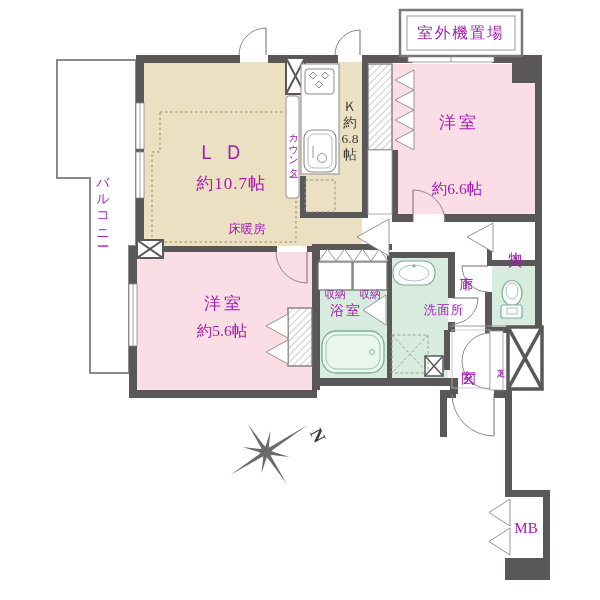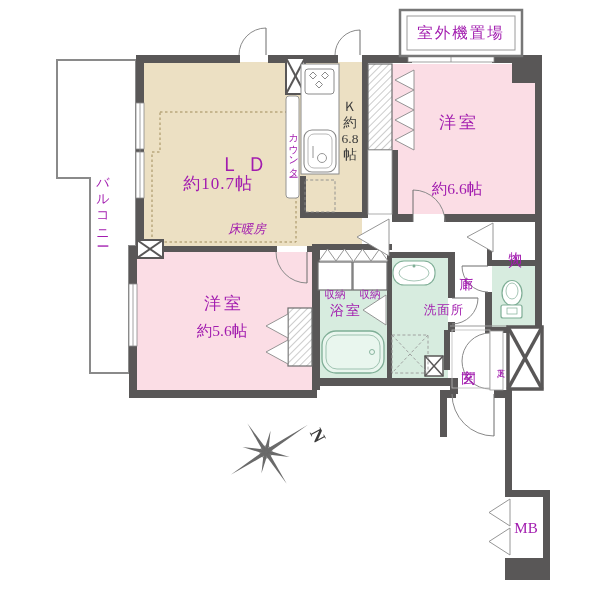--- a/index.html
+++ b/index.html
@@ -12,21 +12,21 @@
   .kcol{position:absolute;left:350px;top:131px;transform:translate(-50%,-50%);
         display:flex;flex-direction:column;align-items:center;font-size:13.5px;line-height:1.18;}
   .fs20{font-size:20px;letter-spacing:7px;}
   .fs17{font-size:17px;letter-spacing:1px;}
   .fs16{font-size:15.5px;}
   .fs17b{font-size:17px;letter-spacing:3px;}
   .fs15{font-size:15.5px;letter-spacing:2px;}
   .fs14{font-size:14px;letter-spacing:2px;}
   .fs135{font-size:13.5px;letter-spacing:2px;}
   .fs13{font-size:13px;letter-spacing:3px;}
-  .fs125{font-size:12.5px;font-style:italic;}
+  .fs125{font-size:12.5px;}
   .fs12{font-size:12.5px;letter-spacing:1px;margin-left:27px;}
   .fs105{font-size:10.5px;margin-top:19px;}
   .fs10{font-size:10px;}
   .fs8{font-size:8px;}
   .mb{font-size:15px;text-align:center;}
 </style>
 </head>
 <body>
 
 <div class="stage">
@@ -239,22 +239,22 @@
       <polygon points="0,-2.2 22,0 0,2.2" transform="rotate(282)"></polygon>
       <circle r="6" fill="none" stroke="#6a6a6a" stroke-width="0.9"></circle>
       <circle r="1.8" fill="#6a6a6a"></circle>
     </g>
     <text x="317" y="441" transform="rotate(62 317 436)" font-size="18" font-weight="bold" fill="#3b3b3b" text-anchor="middle" font-family="'Liberation Serif','DejaVu Serif',serif">N</text>
   </g>
 </svg>
 
 <div class="lbl fs15" style="left:461px;top:33px;">室外機置場</div>
 <div class="lbl v fs13" style="left:103px;top:205px;">バルコニー</div>
-<div class="lbl fs20" style="left:224px;top:164px;margin-left:23px;">ＬＤ</div>
-<div class="lbl fs17" style="left:218px;top:183px;">約10.7帖</div>
+<div class="lbl fs20" style="left:224px;top:152px;">ＬＤ</div>
+<div class="lbl fs17" style="left:231px;top:183px;">約10.7帖</div>
 <div class="lbl fs125" style="left:247px;top:229px;">床暖房</div>
 <div class="kcol">
   <span>Ｋ</span>
   <span>約</span>
   <span>6.8</span>
   <span>帖</span>
 </div>
 <div class="lbl v fs10" style="left:293px;top:149px;">カウンター</div>
 <div class="lbl fs17b" style="left:459px;top:122px;">洋室</div>
 <div class="lbl fs16" style="left:457px;top:149px;margin-top:40px;">約6.6帖</div>

